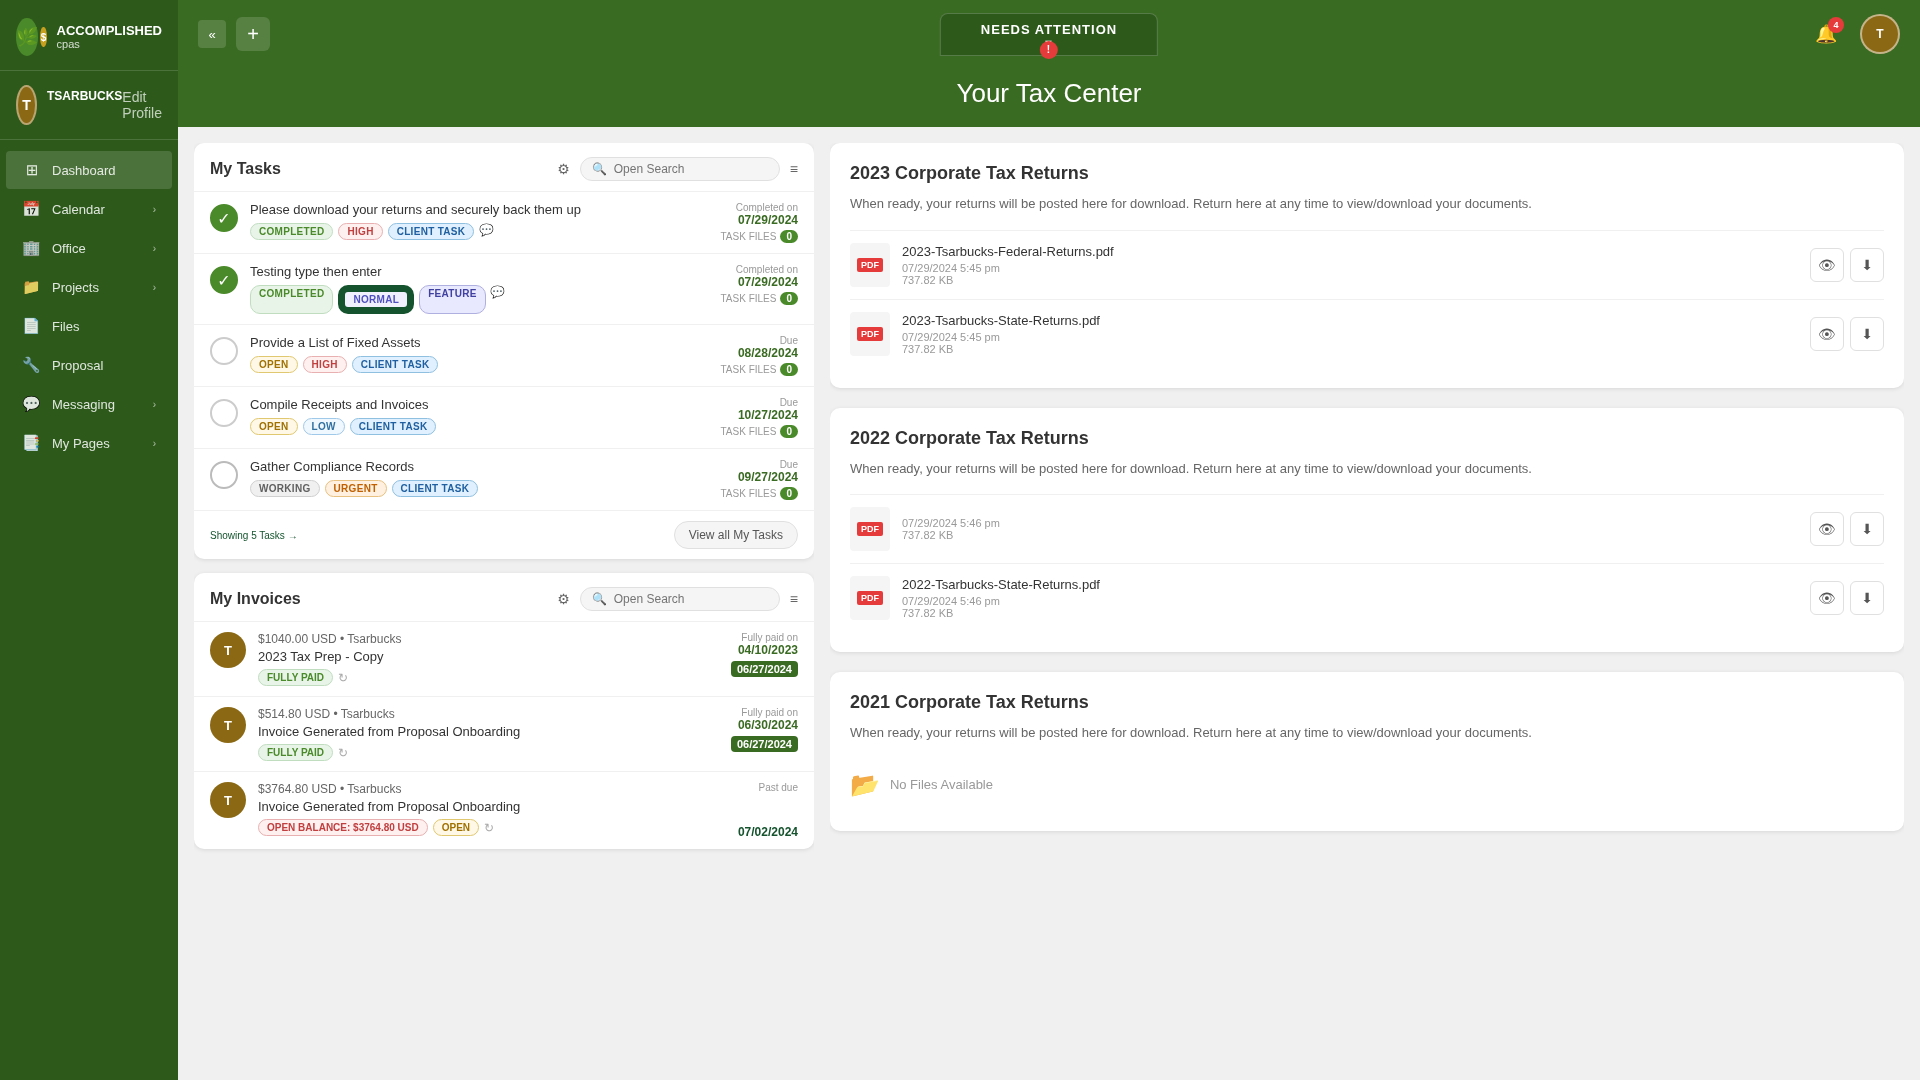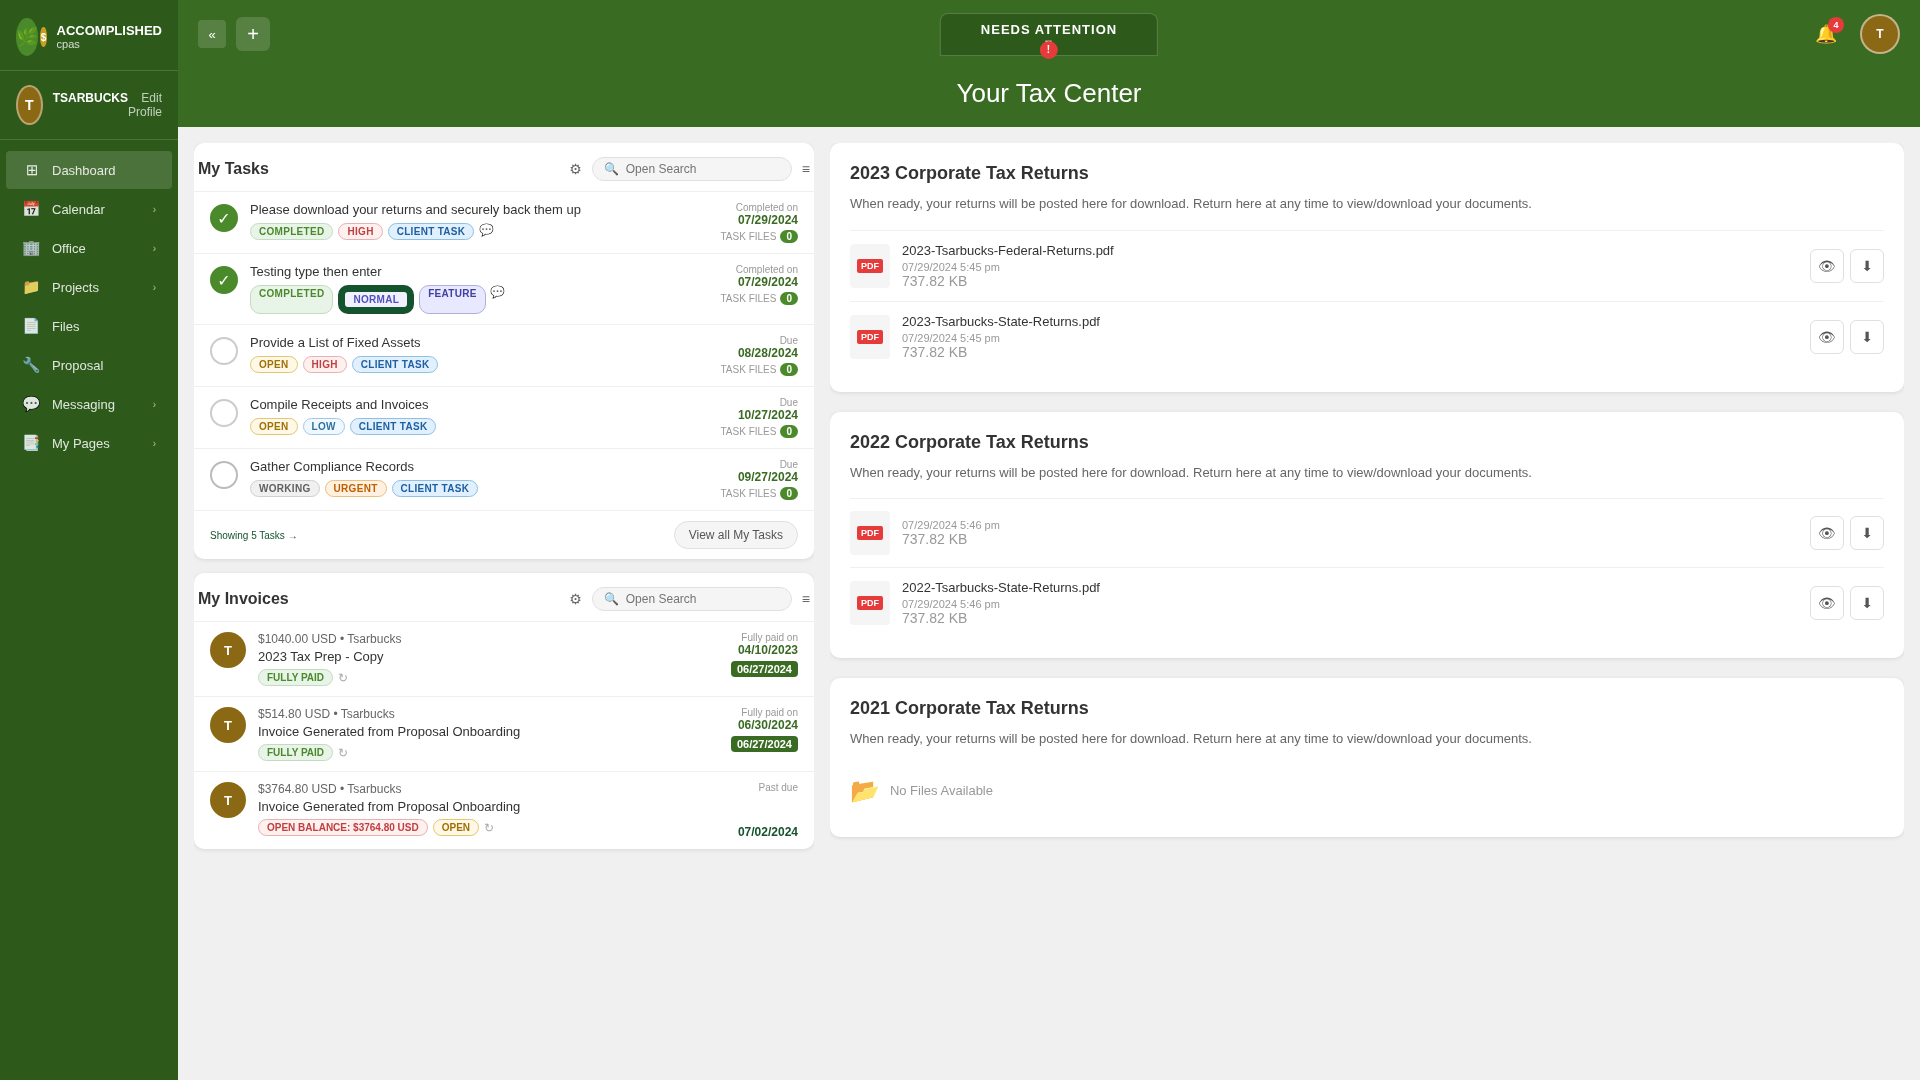--- a/index.html
+++ b/index.html
@@ -31,21 +31,21 @@
     .user-section {
       padding: 14px 16px;
       display: flex;
       align-items: center;
       gap: 10px;
       border-bottom: 1px solid rgba(255,255,255,0.15);
     }
     .user-avatar { width: 40px; height: 40px; background: #8b6914; border-radius: 50%; display: flex; align-items: center; justify-content: center; font-size: 14px; font-weight: bold; color: white; border: 2px solid rgba(255,255,255,0.4); }
     .user-info { display: flex; }
     .user-name { font-size: 12px; font-weight: 700; color: white; }
-    .user-edit { font-size: 12px; color: rgba(255,255,255,0.7); cursor: pointer; text-align: right; }
+    .user-edit { font-size: 14px; color: rgba(255,255,255,0.7); cursor: pointer; }
 
     .nav-items { padding: 10px 0; flex: 1; }
     .nav-item {
       display: flex;
       align-items: center;
       gap: 10px;
       padding: 10px 16px;
       color: rgba(255,255,255,0.85);
       font-size: 13px;
       cursor: pointer;
@@ -182,21 +182,21 @@
     
     .card {
       background: white;
       border-radius: 10px;
       box-shadow: 0 1px 4px rgba(0,0,0,0.1);
       overflow: hidden;
     }
     .card-header {
       display: flex;
       align-items: center;
-      padding: 14px 4px 10px;
+      padding: 14px 16px 10px;
       gap: 10px;
     }
     .card-title {
       font-size: 16px;
       font-weight: 600;
       color: #333;
       flex: 1;
     }
     .search-bar {
       display: flex;
@@ -387,21 +387,21 @@
       background: #e63b3b;
       color: white;
       font-size: 9px;
       font-weight: bold;
       padding: 2px 4px;
       border-radius: 2px;
     }
     .pdf-info { flex: 1; }
     .pdf-name { font-size: 13px; color: #333; font-weight: 500; margin-bottom: 3px; }
     .pdf-date { font-size: 11px; color: #999; }
-    .pdf-size { font-size: 14px; color: #999; }
+    .pdf-size { font-size: 11px; color: #999; }
     .pdf-actions { display: flex; gap: 6px; }
     .pdf-btn {
       width: 34px; height: 34px;
       border: 1px solid #e0e0e0;
       border-radius: 6px;
       display: flex; align-items: center; justify-content: center;
       cursor: pointer; color: #555; font-size: 14px;
       background: white;
     }
 

